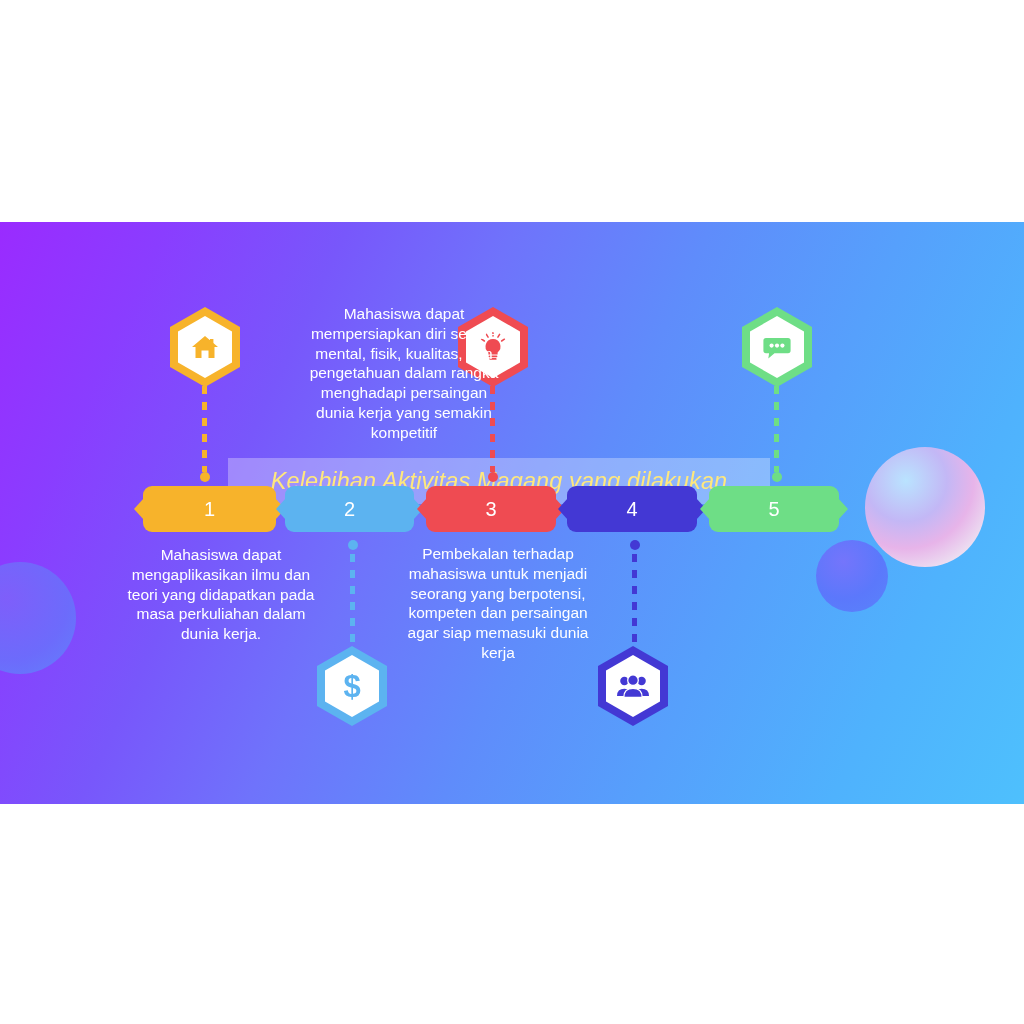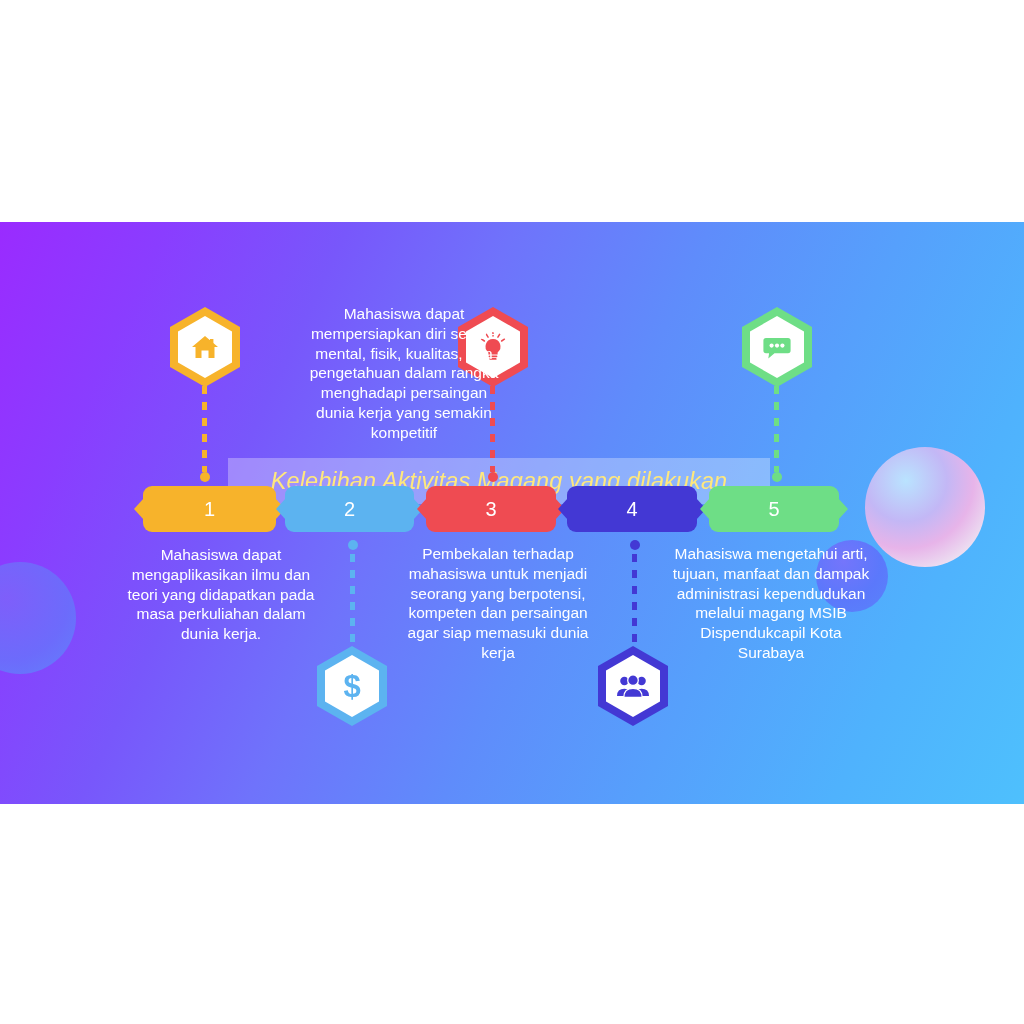--- a/index.html
+++ b/index.html
@@ -190,16 +190,15 @@
       <span class="num">5</span>
     </div>
 
     <div class="desc" style="left:110px;top:323px;width:200px;margin-left:11px;">Mahasiswa dapat mengaplikasikan ilmu dan teori yang didapatkan pada masa perkuliahan dalam dunia kerja.</div>
 
     <div class="desc" style="left:262px;top:82px;width:204px;margin-left:40px;">Mahasiswa dapat mempersiapkan diri secara mental, fisik, kualitas, dan pengetahuan dalam rangka menghadapi persaingan dunia kerja yang semakin kompetitif</div>
 
     <div class="desc" style="left:404px;top:322px;width:188px;">Pembekalan terhadap mahasiswa untuk menjadi seorang yang berpotensi, kompeten dan persaingan agar siap memasuki dunia kerja</div>
 
 
-    <div class="desc" style="left:668px;top:322px;width:206px;">Mahasiswa mengetahui arti, tujuan, manfaat dan dampak administrasi kependudukan melalui magang MSIB Dispendukcapil Kota Surabaya</div>
 
   </div>
 </div>
 
 </body></html>

